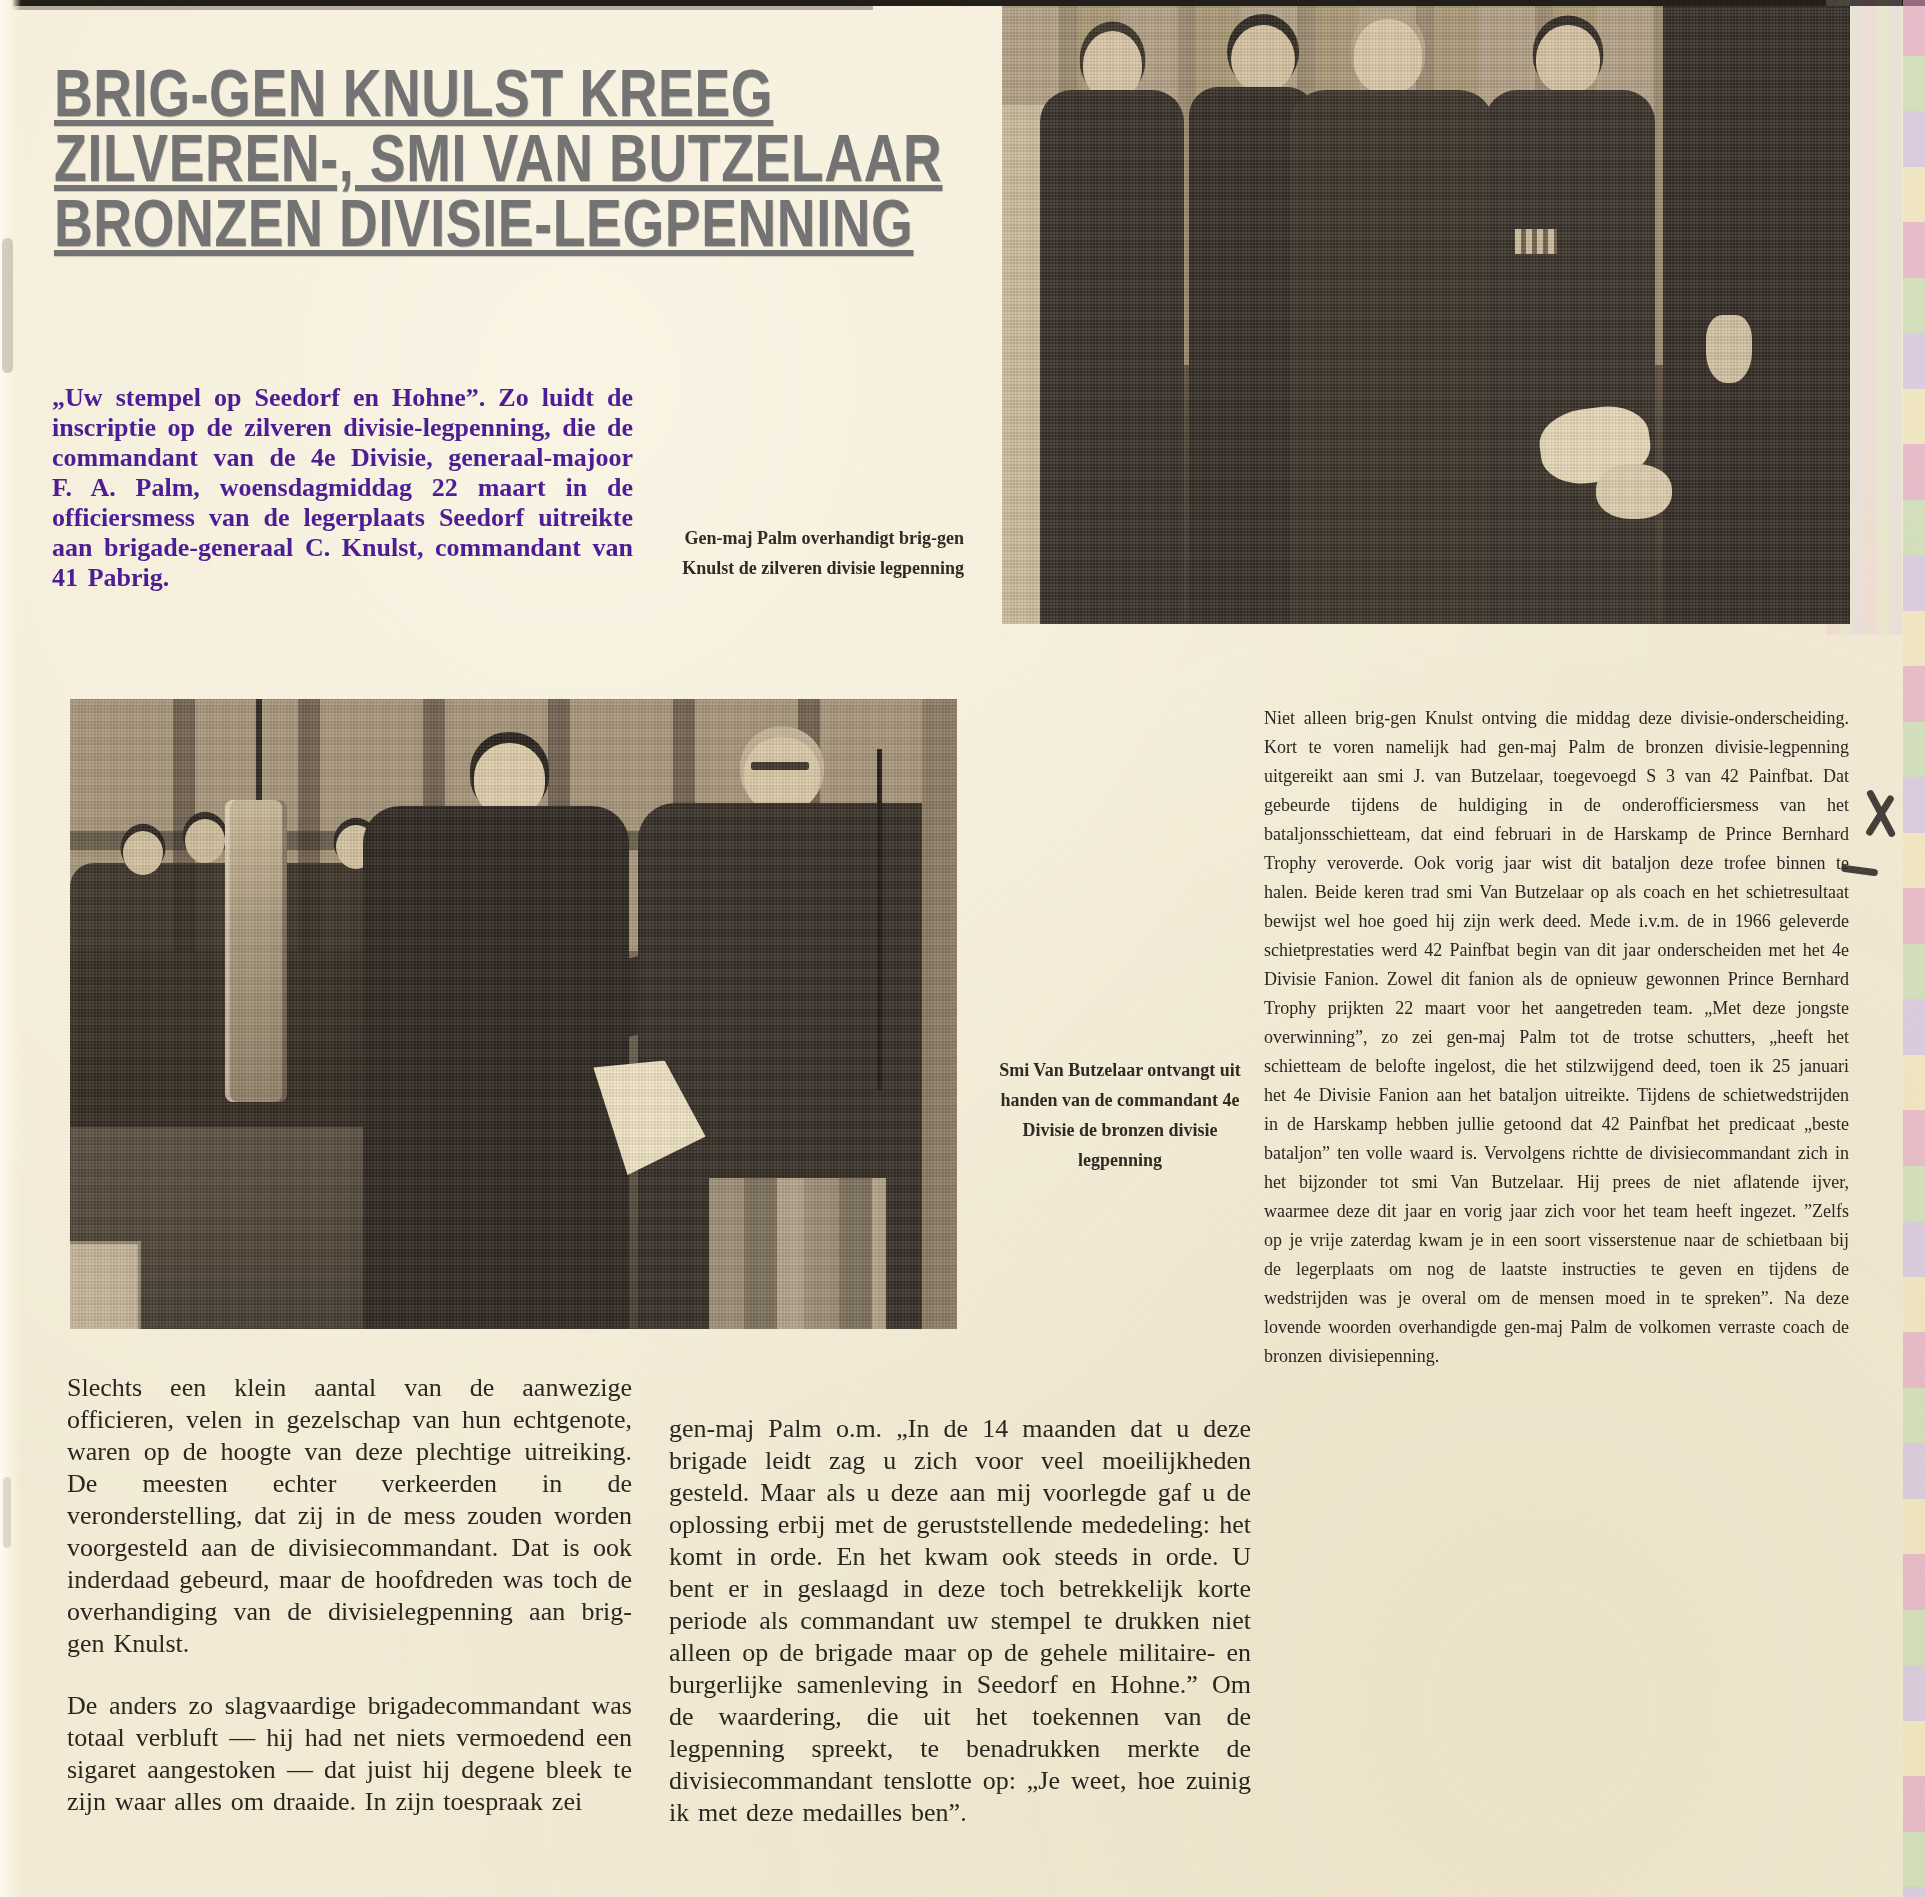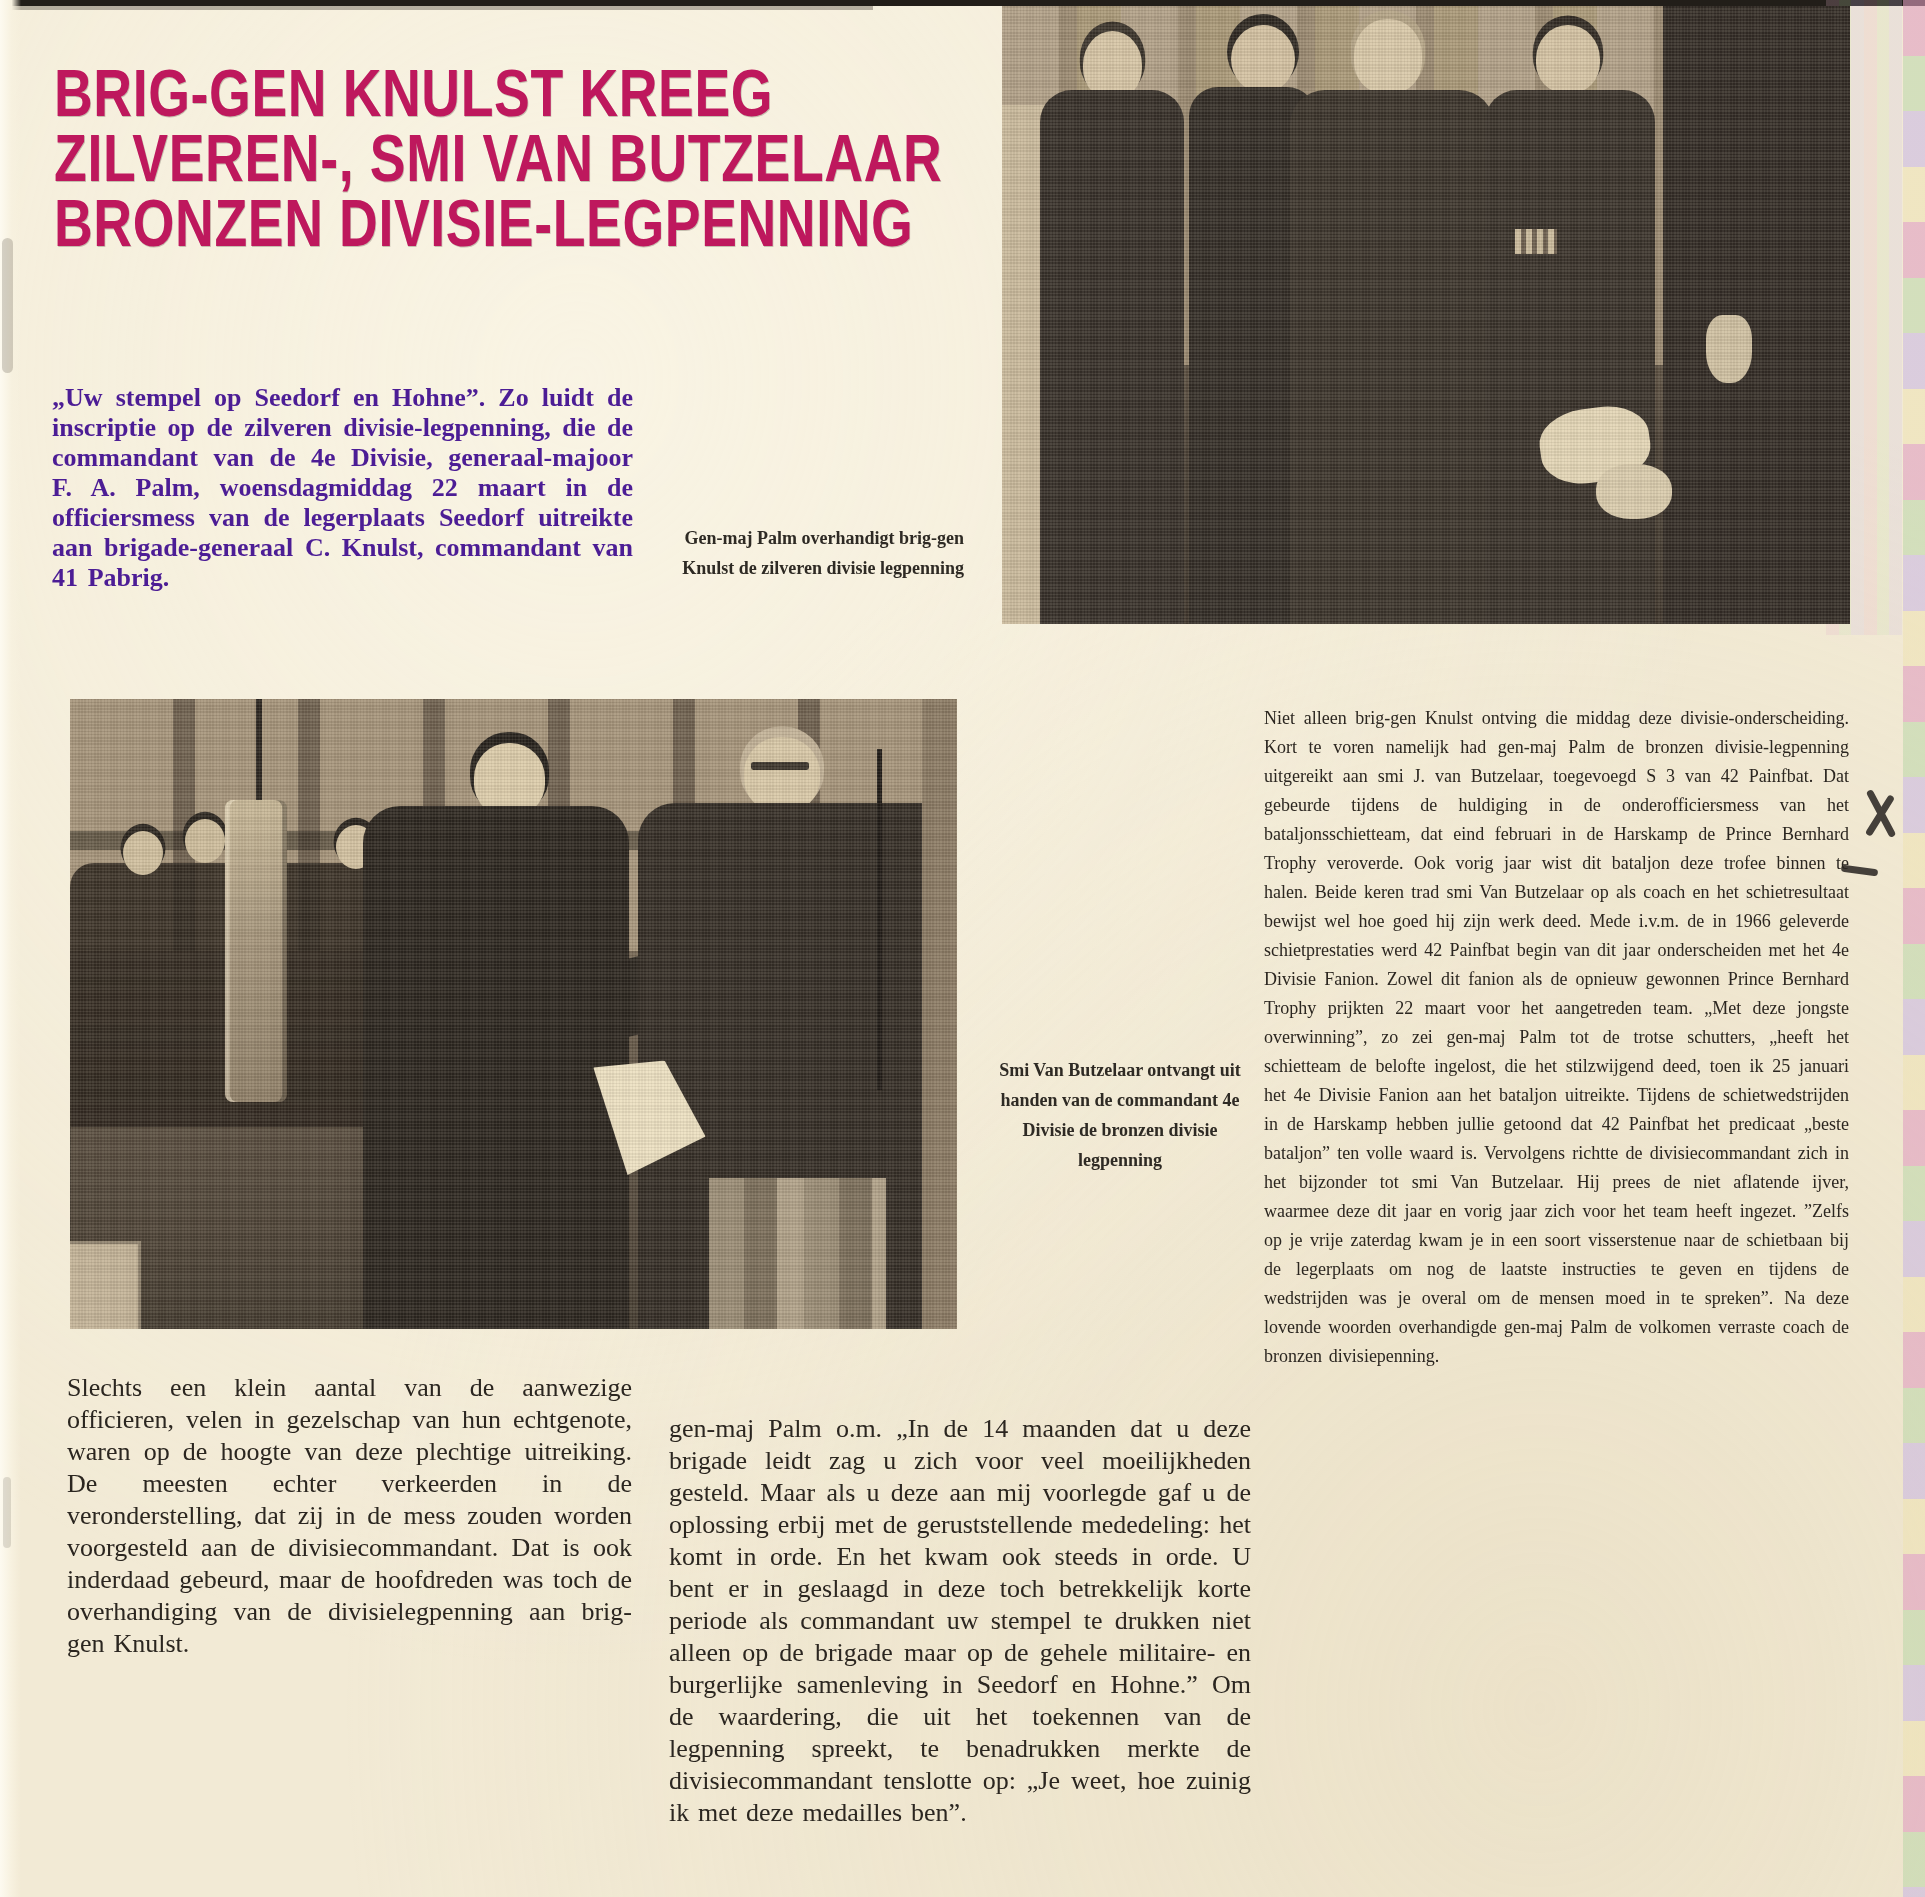--- a/index.html
+++ b/index.html
@@ -35,21 +35,21 @@
   }
   .top-right-fringe {
     left: 1826px; top: 0; width: 76px; height: 635px;
     background: repeating-linear-gradient(90deg,
       rgba(226,178,200,0.22) 0 12.7px,
       rgba(198,219,178,0.22) 12.7px 25.4px,
       rgba(204,189,229,0.22) 25.4px 38px);
   }
 
   
-  .headline { left: 54px; top: 60px; width: 953px; color: #be185d; }
+  .headline { left: 54px; top: 60px; width: 953px; color: #737373; text-decoration: underline; }
   .headline .hl-line {
     font-family: "Liberation Sans", sans-serif;
     font-weight: 700;
     font-size: 67px;
     line-height: 65px;
     letter-spacing: 0.8px;
     white-space: nowrap;
     transform: scaleX(0.80);
     transform-origin: 0 50%;
     display: block;
@@ -169,20 +169,21 @@
 <div class="abs caption caption2">Smi Van Butzelaar ontvangt uit handen van de commandant 4e Divisie de bronzen divisie legpenning</div>
 
 <div class="abs" style="left:1841px;top:788px;width:64px;height:95px;">
   <div class="abs xmark-leg" style="left:14.3px;top:22px;width:52px;height:7.1px;transform:rotate(62deg);"></div>
   <div class="abs xmark-leg" style="left:16px;top:24px;width:46px;height:7.1px;transform:rotate(-58deg);"></div>
   <div class="abs xmark-leg" style="left:0;top:79px;width:37px;height:7.1px;transform:rotate(8deg);"></div>
 </div>
 
 <div class="abs bodycol col1">
   <p style="margin:0;">Slechts een klein aantal van de aanwezige officieren, velen in gezelschap van hun echtgenote, waren op de hoogte van deze plechtige uitreiking. De meesten echter verkeerden in de veronderstelling, dat zij in de mess zouden worden voorgesteld aan de divisiecommandant. Dat is ook inderdaad gebeurd, maar de hoofdreden was toch de overhandiging van de divisielegpenning aan brig-gen Knulst.</p>
+  <p class="para2" style="margin:30px 0 0 0;">De anders zo slagvaardige brigadecommandant was totaal verbluft — hij had net niets vermoedend een sigaret aangestoken — dat juist hij degene bleek te zijn waar alles om draaide. In zijn toespraak zei</p>
 </div>
 <div class="abs bodycol col2">
   <p style="margin:0;">gen-maj Palm o.m. „In de 14 maanden dat u deze brigade leidt zag u zich voor veel moeilijkheden gesteld. Maar als u deze aan mij voorlegde gaf u de oplossing erbij met de geruststellende mededeling: het komt in orde. En het kwam ook steeds in orde. U bent er in geslaagd in deze toch betrekkelijk korte periode als commandant uw stempel te drukken niet alleen op de brigade maar op de gehele militaire- en burgerlijke samenleving in Seedorf en Hohne.” Om de waardering, die uit het toekennen van de legpenning spreekt, te benadrukken merkte de divisiecommandant tenslotte op: „Je weet, hoe zuinig ik met deze medailles ben”.</p>
 </div>
 <div class="abs bodycol col3">
   <p style="margin:0;">Niet alleen brig-gen Knulst ontving die middag deze divisie-onderscheiding. Kort te voren namelijk had gen-maj Palm de bronzen divisie-legpenning uitgereikt aan smi J. van Butzelaar, toegevoegd S 3 van 42 Painfbat. Dat gebeurde tijdens de huldiging in de onderofficiersmess van het bataljonsschietteam, dat eind februari in de Harskamp de Prince Bernhard Trophy veroverde. Ook vorig jaar wist dit bataljon deze trofee binnen te halen. Beide keren trad smi Van Butzelaar op als coach en het schietresultaat bewijst wel hoe goed hij zijn werk deed. Mede i.v.m. de in 1966 geleverde schietprestaties werd 42 Painfbat begin van dit jaar onderscheiden met het 4e Divisie Fanion. Zowel dit fanion als de opnieuw gewonnen Prince Bernhard Trophy prijkten 22 maart voor het aangetreden team. „Met deze jongste overwinning”, zo zei gen-maj Palm tot de trotse schutters, „heeft het schietteam de belofte ingelost, die het stilzwijgend deed, toen ik 25 januari het 4e Divisie Fanion aan het bataljon uitreikte. Tijdens de schietwedstrijden in de Harskamp hebben jullie getoond dat 42 Painfbat het predicaat „beste bataljon” ten volle waard is. Vervolgens richtte de divisiecommandant zich in het bijzonder tot smi Van Butzelaar. Hij prees de niet aflatende ijver, waarmee deze dit jaar en vorig jaar zich voor het team heeft ingezet. ”Zelfs op je vrije zaterdag kwam je in een soort visserstenue naar de schietbaan bij de legerplaats om nog de laatste instructies te geven en tijdens de wedstrijden was je overal om de mensen moed in te spreken”. Na deze lovende woorden overhandigde gen-maj Palm de volkomen verraste coach de bronzen divisiepenning.</p>
 </div>
 
 
 </body></html>

